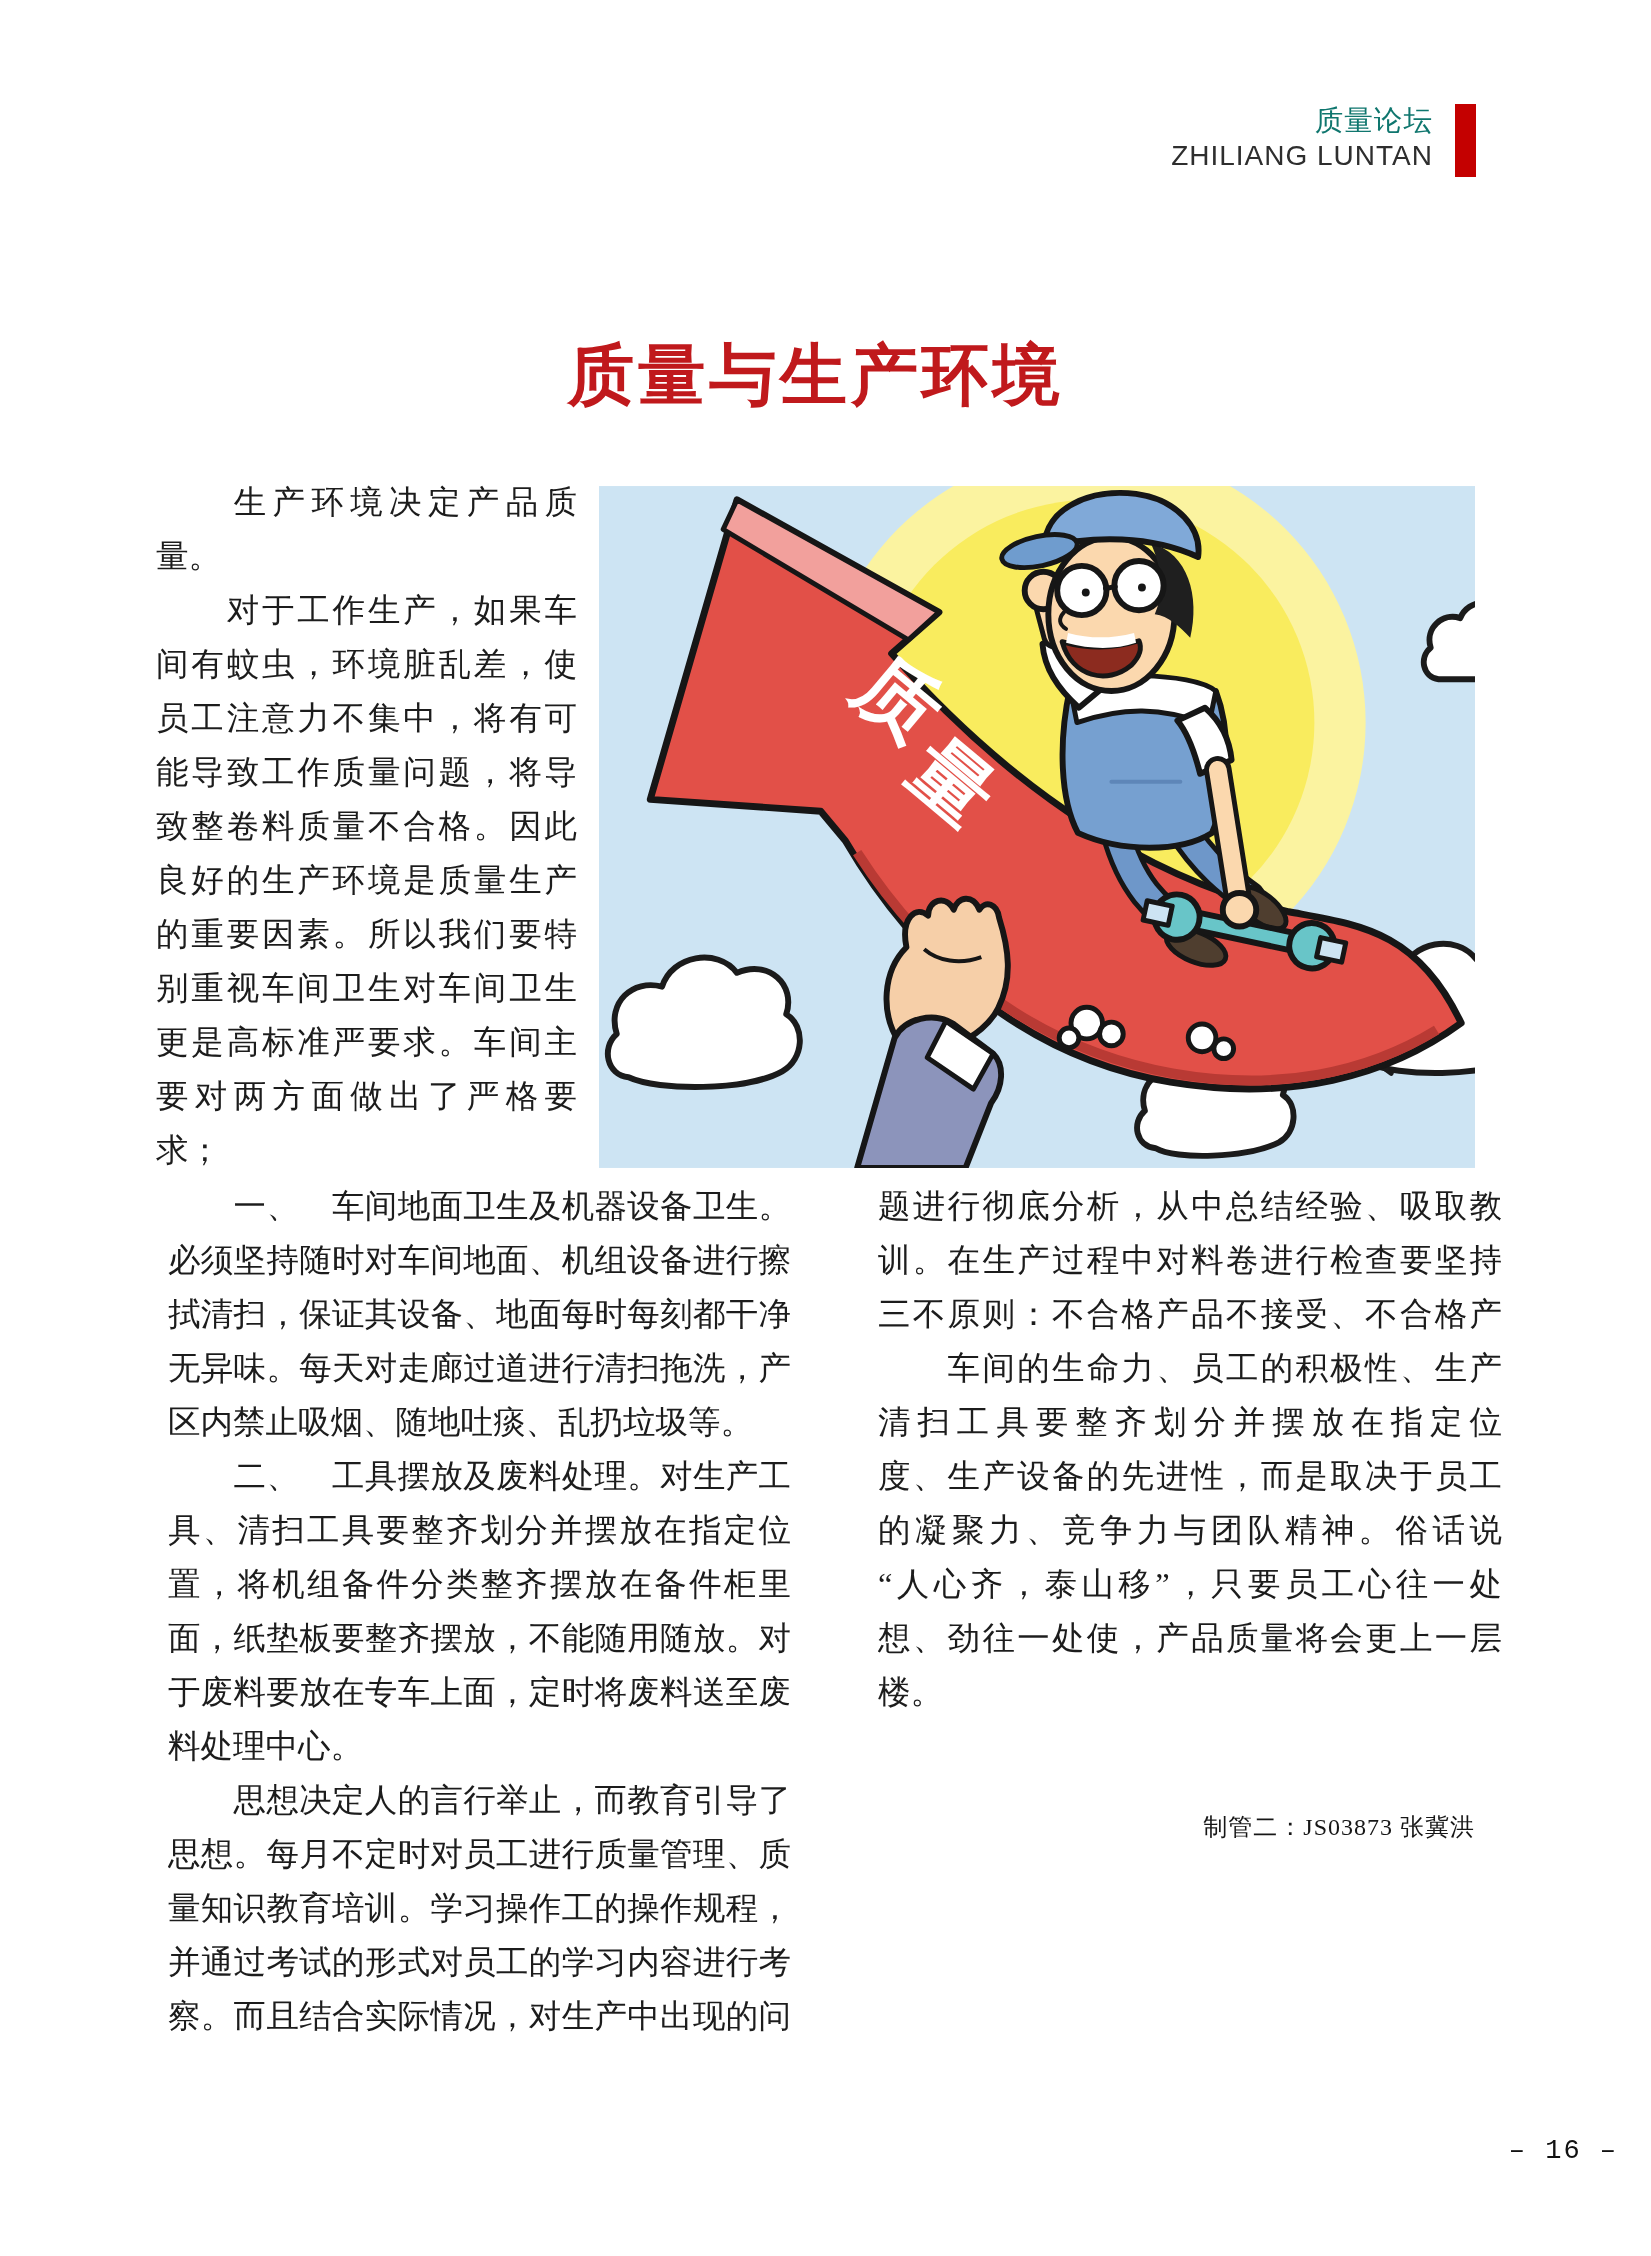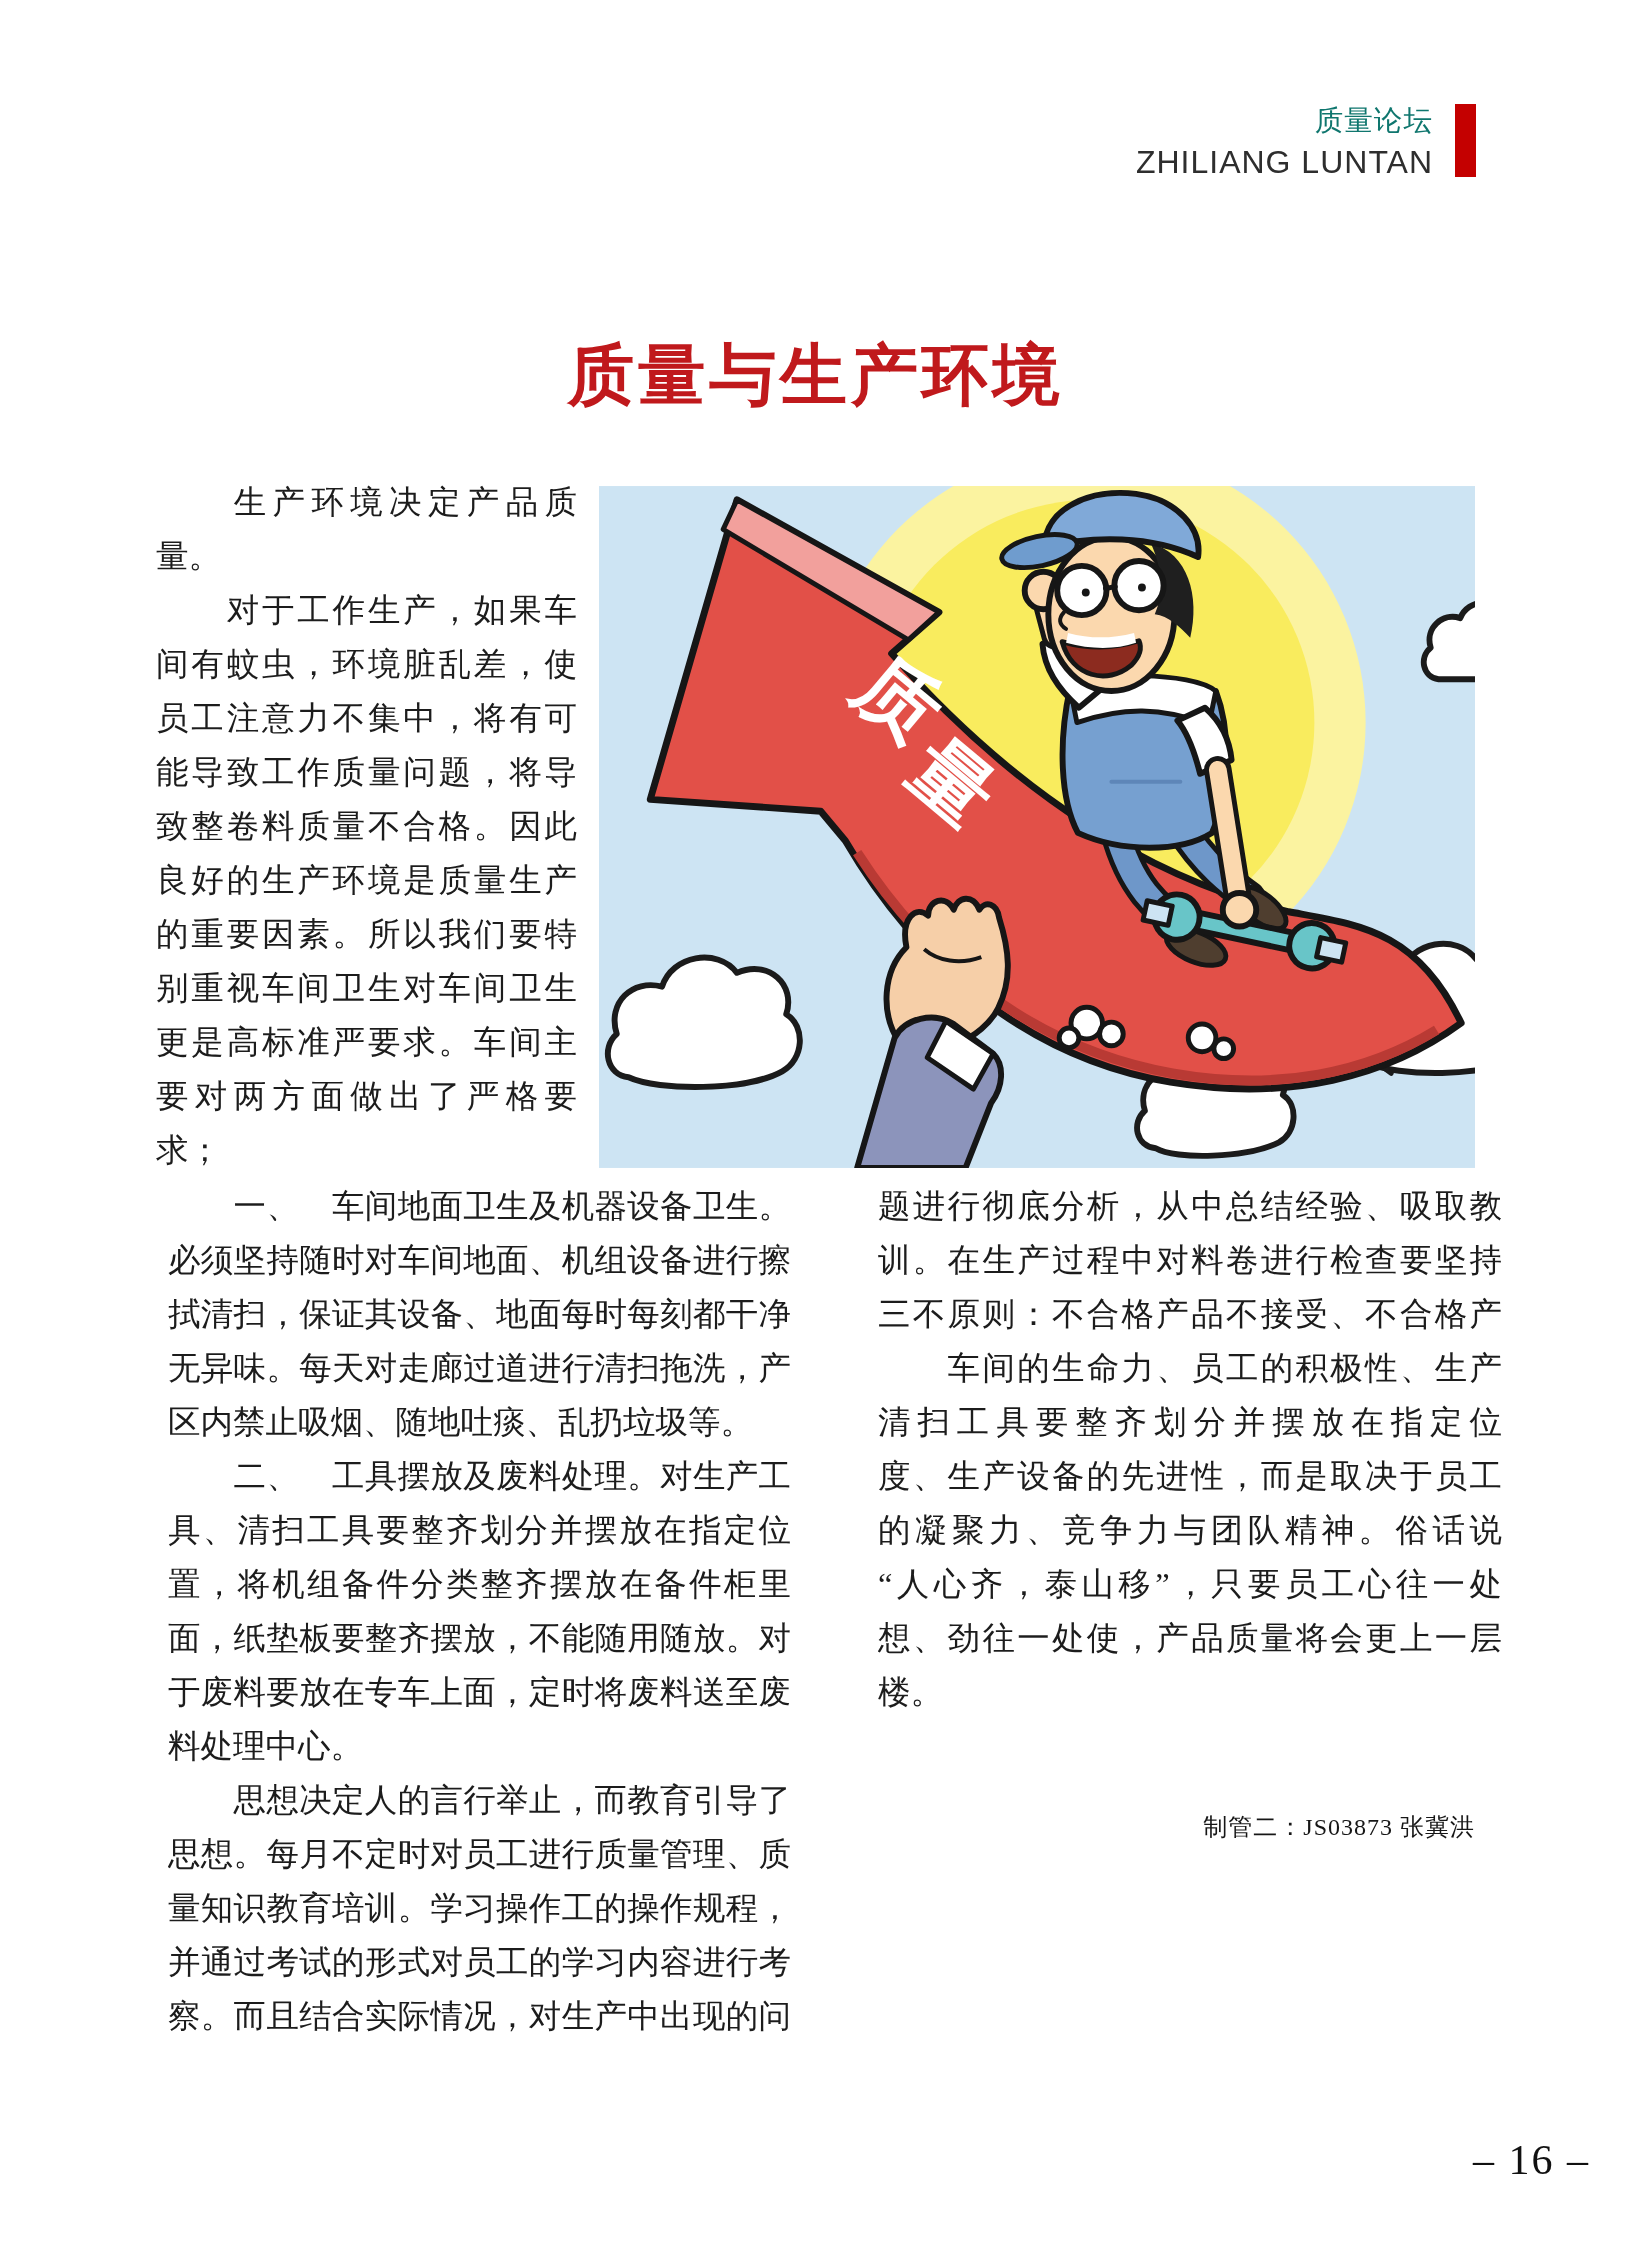--- a/index.html
+++ b/index.html
@@ -5,40 +5,40 @@
   html,body{margin:0;padding:0;}
   body{
     width:1652px;height:2257px;position:relative;background:#ffffff;
     font-family:"Liberation Serif","DejaVu Serif",serif;color:#1e1e1e;
     overflow:hidden;
   }
   .abs{position:absolute;}
   
   .masthead{top:104px;right:219px;text-align:right;}
   .masthead .cn{font-size:28.6px;color:#0f766e;line-height:33px;letter-spacing:1px;}
-  .masthead .py{font-size:32px;color:#2e2e2e;line-height:31.5px;letter-spacing:1px;
-    font-family:"Liberation Sans","DejaVu Sans",sans-serif;margin-top:10px;}
+  .masthead .py{font-size:28px;color:#2e2e2e;line-height:31.5px;letter-spacing:1px;
+    font-family:"Liberation Sans","DejaVu Sans",sans-serif;margin-top:3px;}
   .redbar{left:1455px;top:104px;width:20.7px;height:73px;background:#C40000;}
   
   .title{
     left:156px;top:335px;width:1319px;text-align:center;
     font-family:"Liberation Sans","DejaVu Sans",sans-serif;
     font-weight:bold;font-size:67px;letter-spacing:3.9px;color:#C0191C;line-height:1.2;
   }
   
   .col{line-height:54px;font-size:32.5px;color:#1c1c1c;}
   .col-a{left:156px;top:475px;width:421px;}
   .col-b{left:156px;top:1179px;width:623px;margin-left:12px;}
   .col-c{left:851px;top:1179px;width:624px;margin-left:27px;}
   .ln{height:54px;overflow:hidden;}
   .j{text-align:justify;text-align-last:justify;}
   
   .illo{left:599px;top:486px;width:876px;height:682px;}
   .signature{left:851px;top:1811px;width:624px;text-align:right;font-size:24px;color:#161616;letter-spacing:1px;}
-  .pageno{right:62px;top:2136px;font-size:42px;color:#111;letter-spacing:2px;}
+  .pageno{right:34px;top:2136px;font-size:27px;color:#111;letter-spacing:2px;font-family:Liberation Mono, monospace;}
 </style>
 </head>
 <body>
 
 <div class="abs masthead">
   <div class="cn">质量论坛</div>
   <div class="py">ZHILIANG LUNTAN</div>
 </div>
 <div class="abs redbar"></div>
 

